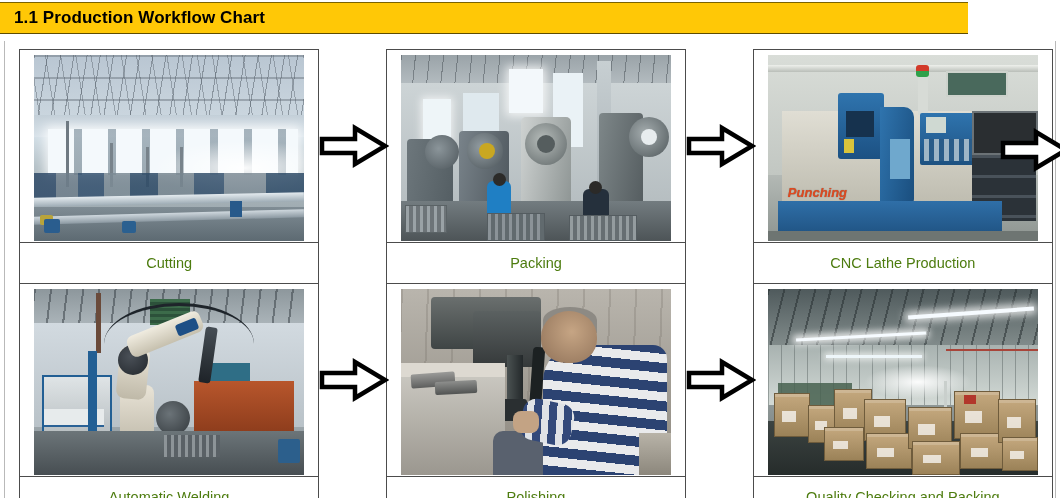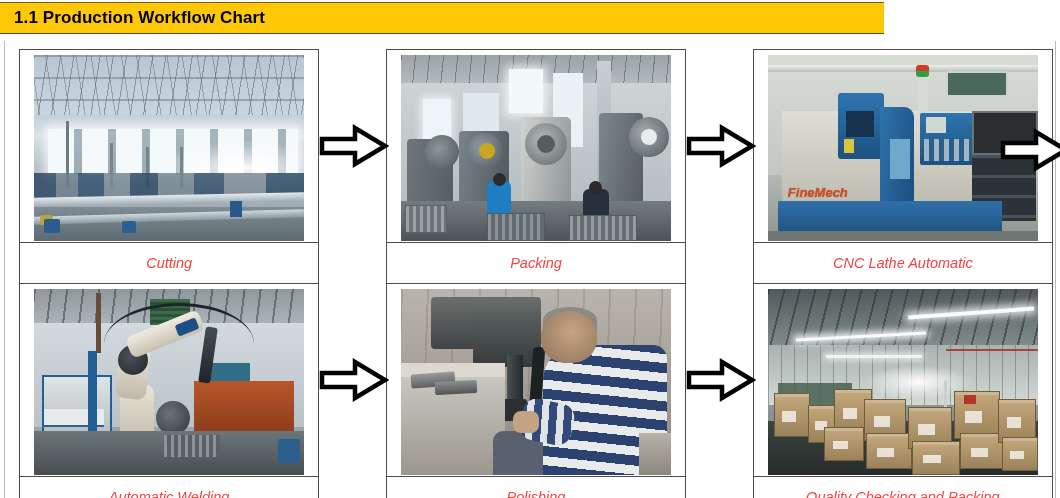--- a/index.html
+++ b/index.html
@@ -13,21 +13,21 @@
     overflow: hidden;
     font-family: "Liberation Sans", sans-serif;
     color: #1a1a1a;
   }
 
   
   .banner-wrap {
     position: absolute;
     left: 0;
     top: 2px;
-    width: 884px;
+    width: 968px;
     height: 32px;
     box-sizing: border-box;
     border-top: 1px solid #7a6200;
     border-bottom: 1px solid #5e4c00;
     background: #FFC806;
   }
   .banner-title {
     position: absolute;
     left: 14px;
     top: 50%;
@@ -65,23 +65,22 @@
     padding: 0;
     vertical-align: middle;
     background: #ffffff;
   }
   td.photo-cell { height: 192px; }
   td.caption-cell {
     height: 36px;
     text-align: center;
     font-size: 14.5px;
     line-height: 19px;
-    color: #ef4444;
+    color: #4d7c0f;
     padding: 2px 4px;
-    font-style: italic;
   }
   td.arrow-cell {
     width: 62px;
     border-top: none;
     border-bottom: none;
     position: relative;
   }
   td.arrow-spacer {
     width: 62px;
     border-top: none;
@@ -541,32 +540,32 @@
         <div class="ph-layer arm3"></div>
         <div class="ph-layer arm3m"></div>
         <div class="ph-layer mast"></div>
         <div class="ph-layer lamp"></div>
         <div class="ph-layer panel3"></div>
         <div class="ph-layer scr3"></div>
         <div class="ph-layer btn3"></div>
         <div class="ph-layer monitor"></div>
         <div class="ph-layer shelf"></div>
         <div class="ph-layer base3"></div>
-        <div class="ph-layer logo3">FineMech</div>
+        <div class="ph-layer logo3">Punching</div>
         <div class="ph-layer floor3"></div>
       </div>
     </td>
   </tr>
 
   <tr>
     <td class="caption-cell">Cutting</td>
     <td class="arrow-spacer"></td>
     <td class="caption-cell">Packing</td>
     <td class="arrow-spacer"></td>
-    <td class="caption-cell">CNC Lathe Automatic</td>
+    <td class="caption-cell">CNC Lathe Production</td>
   </tr>
 
   <tr>
     <td class="photo-cell col-a">
       <div class="photo p4">
         <div class="ph-layer roof4"></div>
         <div class="ph-layer wall4"></div>
         <div class="ph-layer vent4"></div>
         <div class="ph-layer post4"></div>
         <div class="ph-layer cable4"></div>

